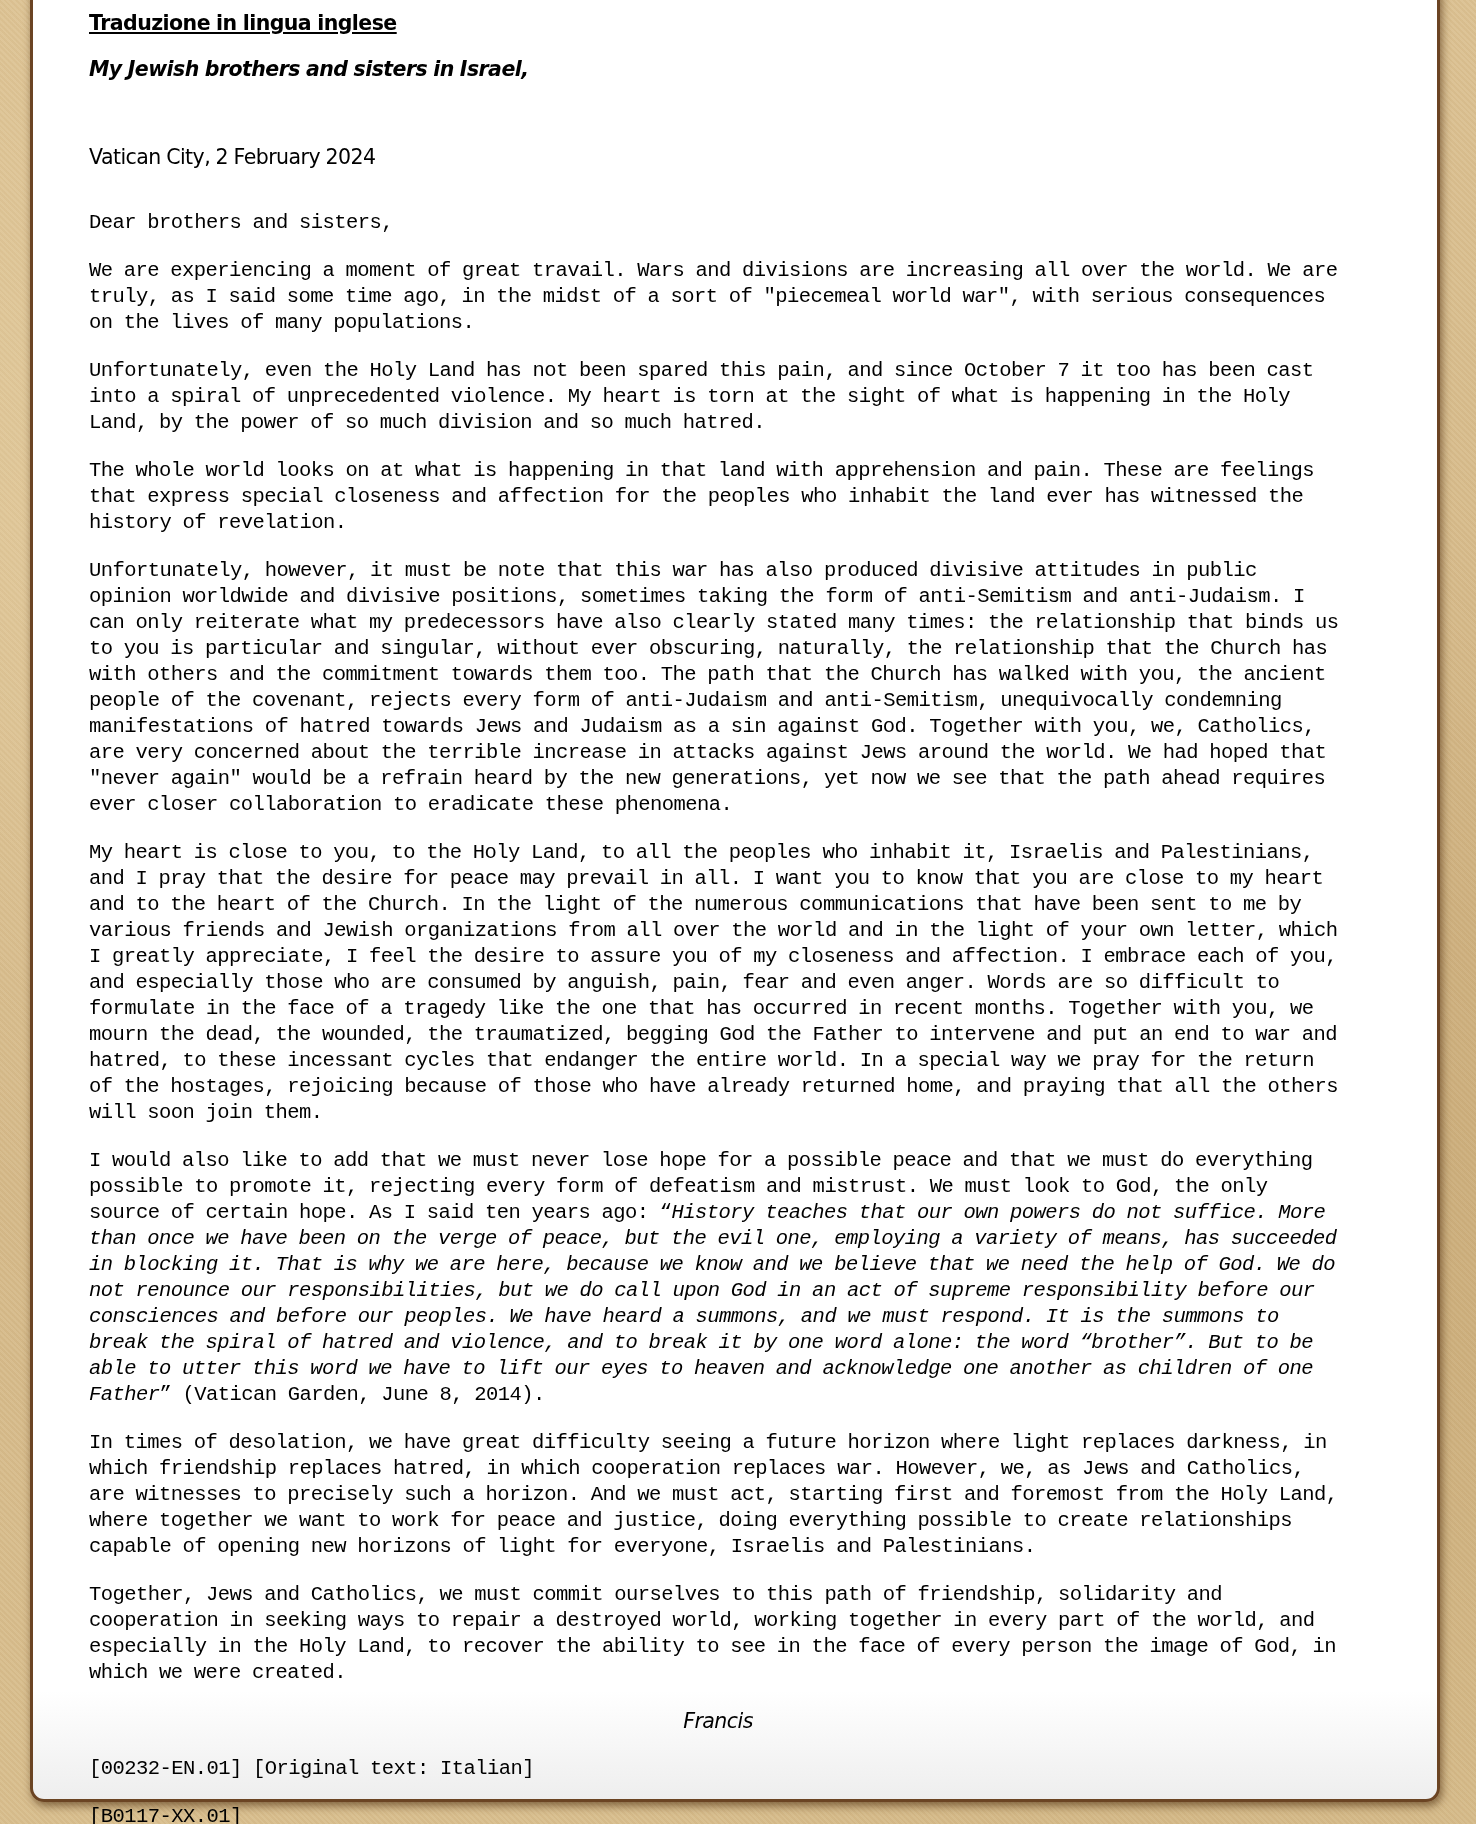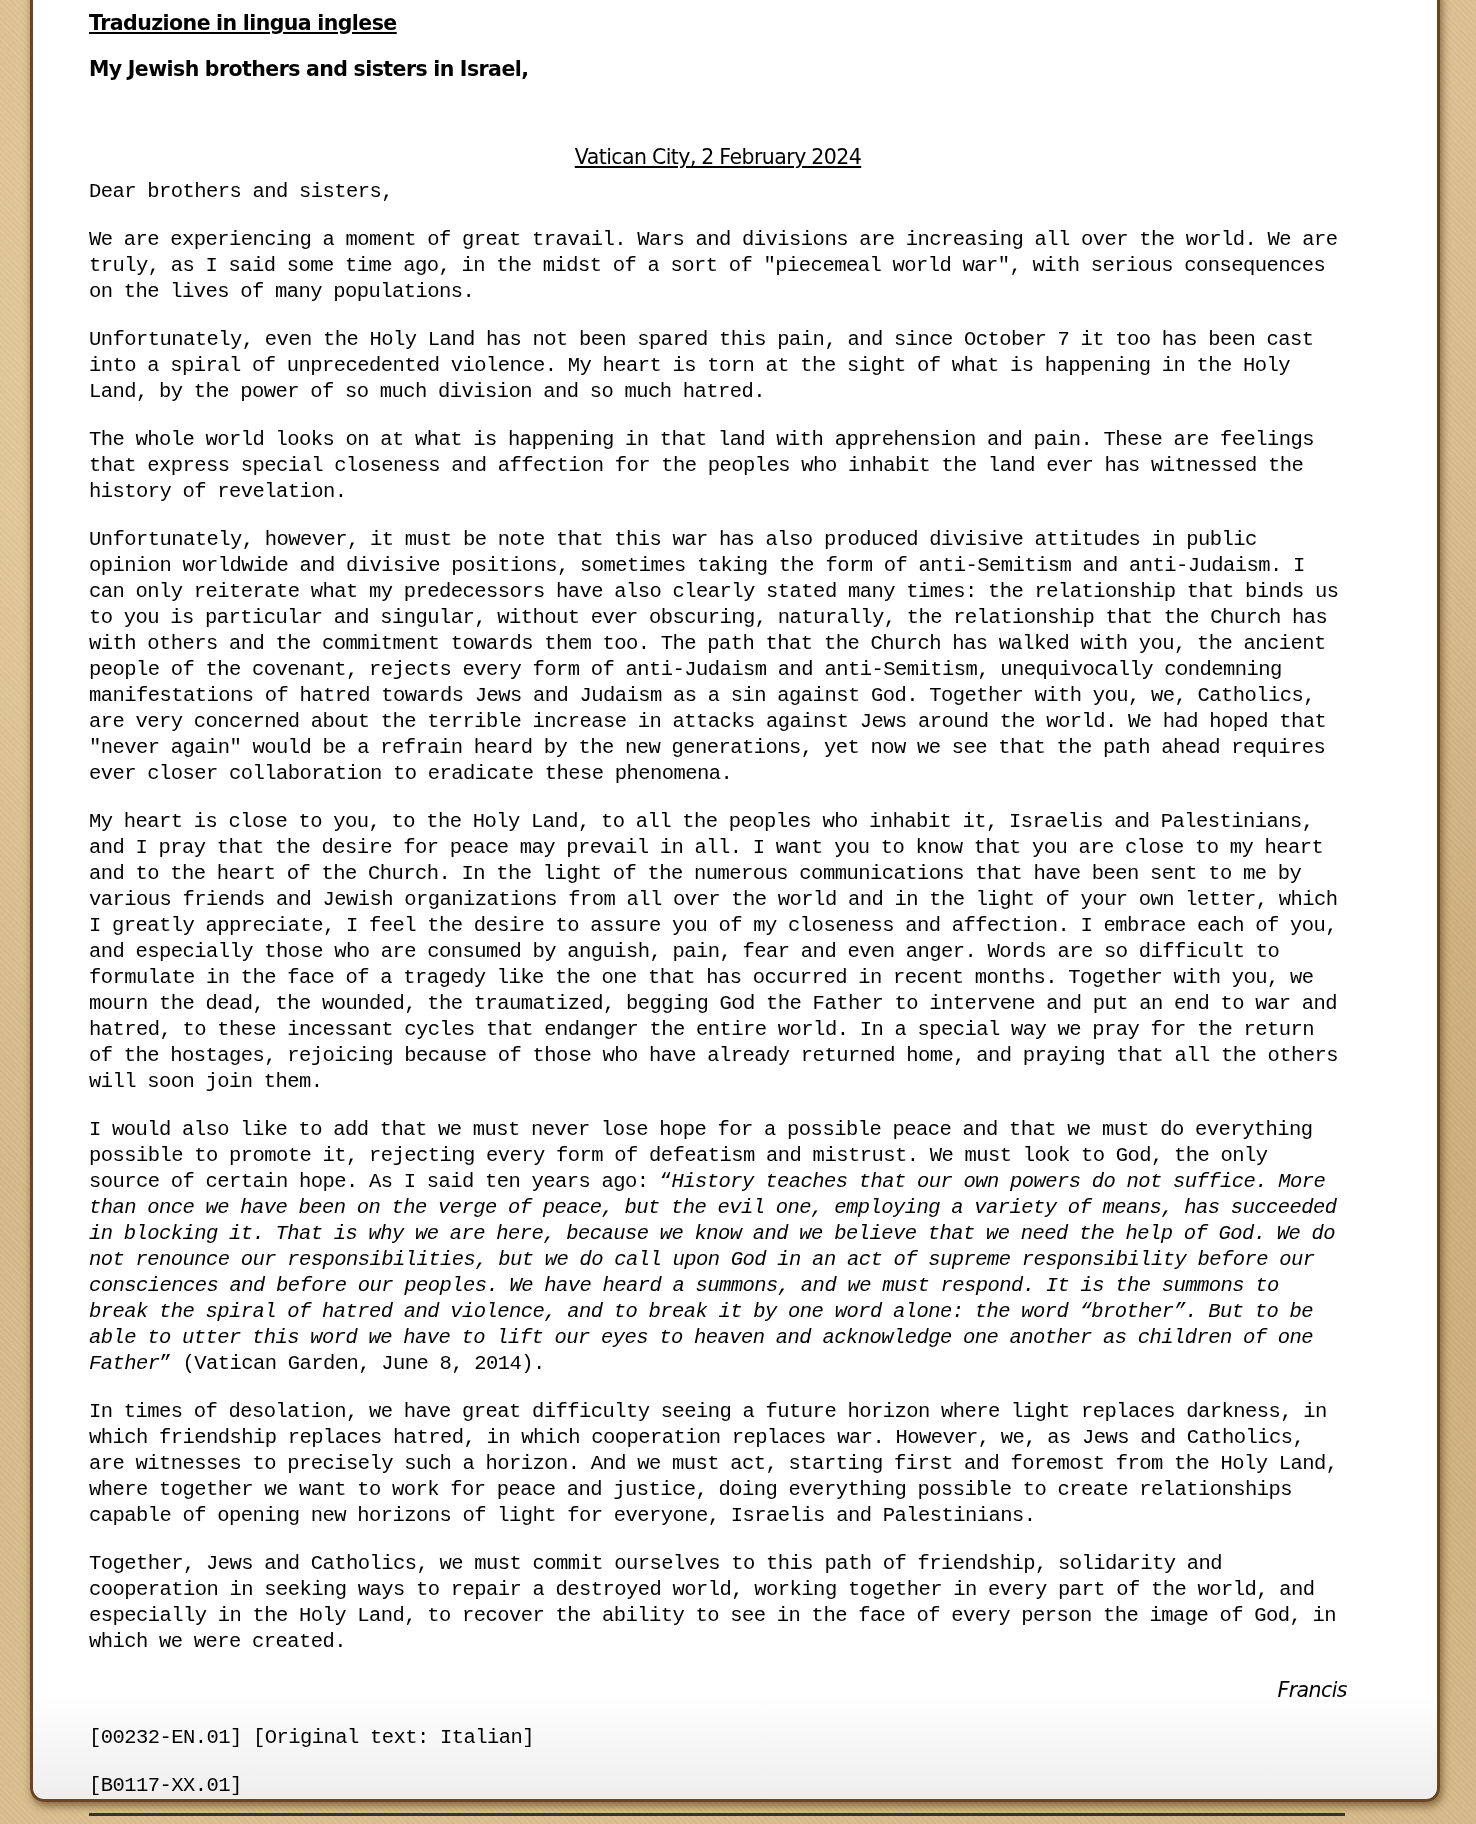--- a/index.html
+++ b/index.html
@@ -41,31 +41,31 @@
       letter-spacing: -0.55px;
       word-spacing: -0.5px;
     }
     .heading {
       font-weight: bold;
       text-decoration: underline;
       margin: 0 0 20px 0;
     }
     .salutation-title {
       font-weight: bold;
+      font-style: italic;
       margin: 0 0 62px 0;
     }
     .dateline {
-      text-align: center;
-      margin: 0 0 9px 0;
-      text-decoration: underline;
+      text-align: left;
+      margin: 0 0 40px 0;
     }
     p { margin: 0 0 22px 0; font-family: Liberation Mono, monospace; }
     .quote { font-style: italic; }
     .signature {
-      text-align: right;
+      text-align: center;
       font-style: italic;
       margin: 0 0 22px 0;
     }
     .rule {
       width: 1256px;
       height: 3px;
       background: #333;
       margin-top: 14px;
     }
   </style>

